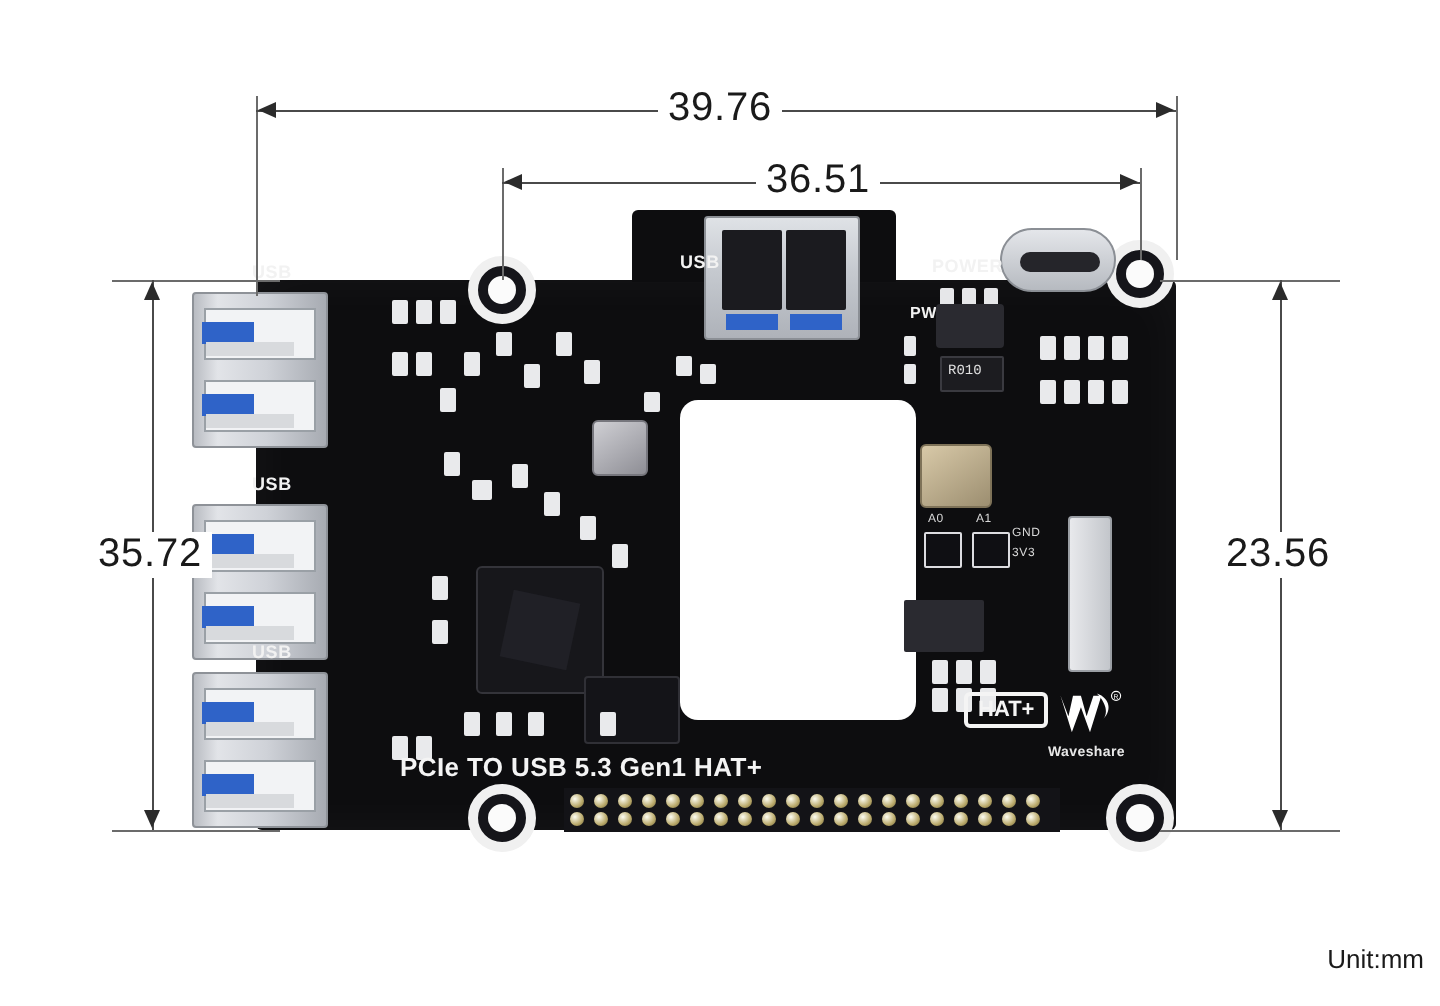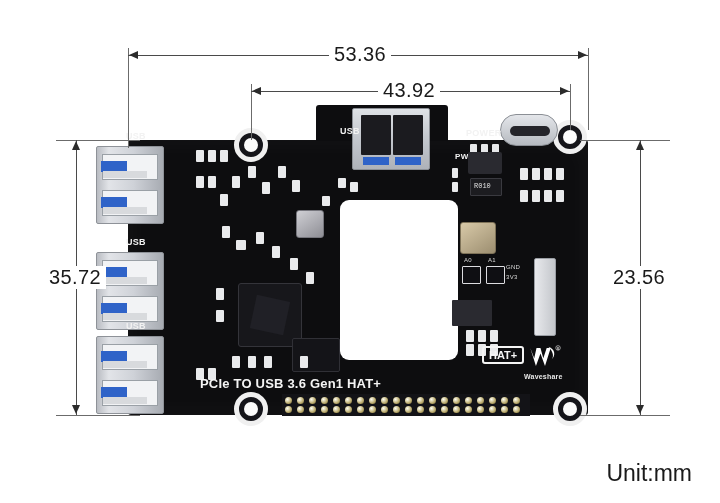--- a/index.html
+++ b/index.html
@@ -19,21 +19,21 @@
   .arrow{position:absolute;width:0;height:0;}
   .arrow.left{border-top:4px solid transparent;border-bottom:4px solid transparent;
               border-right:9px solid #2b2b2b;}
   .arrow.right{border-top:4px solid transparent;border-bottom:4px solid transparent;
                border-left:9px solid #2b2b2b;}
   .arrow.up{border-left:4px solid transparent;border-right:4px solid transparent;
             border-bottom:9px solid #2b2b2b;}
   .arrow.down{border-left:4px solid transparent;border-right:4px solid transparent;
               border-top:9px solid #2b2b2b;}
 
-  .unit{position:absolute;right:28px;bottom:16px;font-size:23px;color:#1a1a1a;}
+  .unit{position:absolute;right:8px;bottom:16px;font-size:13px;color:#1a1a1a;}
 
   
   .pcb{position:absolute;left:128px;top:140px;width:460px;height:275px;
        background:#0d0d0f;border-radius:3px;
        box-shadow:inset 0 0 28px rgba(255,255,255,.045);}
   .pcb-notch{position:absolute;left:316px;top:105px;width:132px;height:36px;
              background:#0d0d0f;border-radius:3px 3px 0 0;}
 
   
   .cutout{position:absolute;left:340px;top:200px;width:118px;height:160px;
@@ -241,21 +241,21 @@
   <div class="pad" style="left:520px;top:190px;width:8px;height:12px;"></div>
   <div class="pad" style="left:532px;top:190px;width:8px;height:12px;"></div>
   <div class="pad" style="left:544px;top:190px;width:8px;height:12px;"></div>
   <div class="pad" style="left:556px;top:190px;width:8px;height:12px;"></div>
   <div class="pad" style="left:452px;top:168px;width:6px;height:10px;"></div>
   <div class="pad" style="left:452px;top:182px;width:6px;height:10px;"></div>
   <div class="pad" style="left:338px;top:178px;width:8px;height:10px;"></div>
   <div class="pad" style="left:350px;top:182px;width:8px;height:10px;"></div>
   <div class="pad" style="left:322px;top:196px;width:8px;height:10px;"></div>
 
-  <div class="boardname">PCIe TO USB 3.6 Gen1 HAT+</div>
+  <div class="boardname">PCIe TO USB 5.3 Gen1 HAT+</div>
   <div class="hatplus">HAT+</div>
 
   <svg class="wslogo" viewBox="0 0 60 48">
     <path d="M4 8 L14 40 L22 18 L30 40 L40 8 L33 8 L27 26 L22 8 L15 8 L11 26 Z" fill="#ffffff"></path>
     <path d="M36 6 C48 10 50 22 40 30 C46 26 46 16 36 6 Z" fill="#ffffff"></path>
     <circle cx="53" cy="8" r="4" fill="none" stroke="#ffffff" stroke-width="1"></circle>
     <text x="53" y="11" font-size="6" fill="#ffffff" text-anchor="middle">R</text>
   </svg>
   <div class="wstext">Waveshare</div>
 
@@ -308,26 +308,26 @@
   <div class="extline" style="left:570px;top:84px;height:46px;"></div>
 
   <div class="extline h" style="left:56px;top:140px;width:84px;"></div>
   <div class="extline h" style="left:56px;top:415px;width:84px;"></div>
   <div class="extline h" style="left:580px;top:140px;width:90px;"></div>
   <div class="extline h" style="left:580px;top:415px;width:90px;"></div>
 
   <div class="dimline h" style="left:128px;top:55px;width:460px;"></div>
   <div class="arrow left" style="left:129px;top:51px;"></div>
   <div class="arrow right" style="left:578px;top:51px;"></div>
-  <div class="dimlabel" style="left:329px;top:43px;">53.36</div>
+  <div class="dimlabel" style="left:329px;top:43px;">39.76</div>
 
   <div class="dimline h" style="left:251px;top:91px;width:319px;"></div>
   <div class="arrow left" style="left:252px;top:87px;"></div>
   <div class="arrow right" style="left:560px;top:87px;"></div>
-  <div class="dimlabel" style="left:378px;top:79px;">43.92</div>
+  <div class="dimlabel" style="left:378px;top:79px;">36.51</div>
 
   <div class="dimline v" style="left:76px;top:140px;height:275px;"></div>
   <div class="arrow up" style="left:72px;top:141px;"></div>
   <div class="arrow down" style="left:72px;top:405px;"></div>
   <div class="dimlabel" style="left:44px;top:266px;">35.72</div>
 
   <div class="dimline v" style="left:640px;top:140px;height:275px;"></div>
   <div class="arrow up" style="left:636px;top:141px;"></div>
   <div class="arrow down" style="left:636px;top:405px;"></div>
   <div class="dimlabel" style="left:608px;top:266px;">23.56</div>

